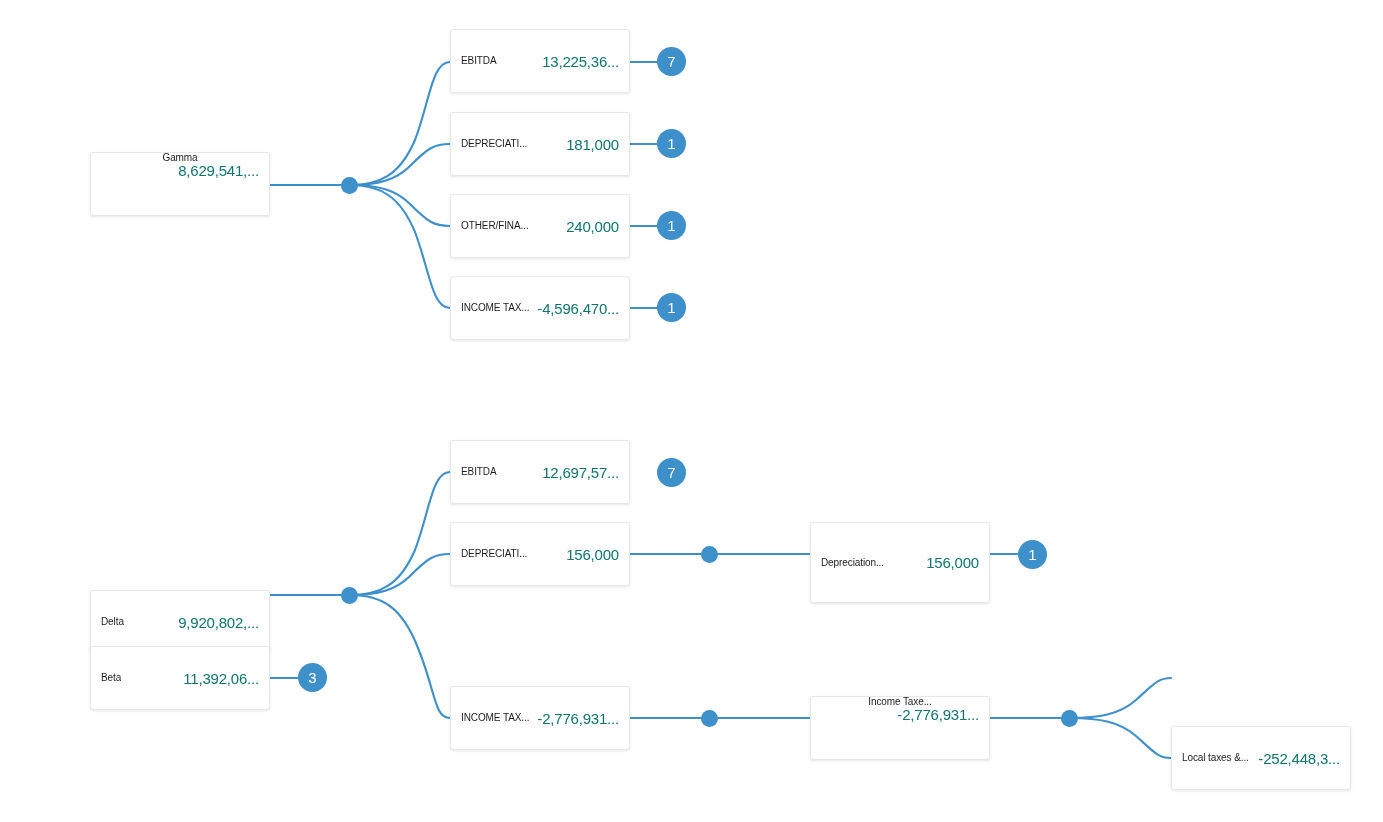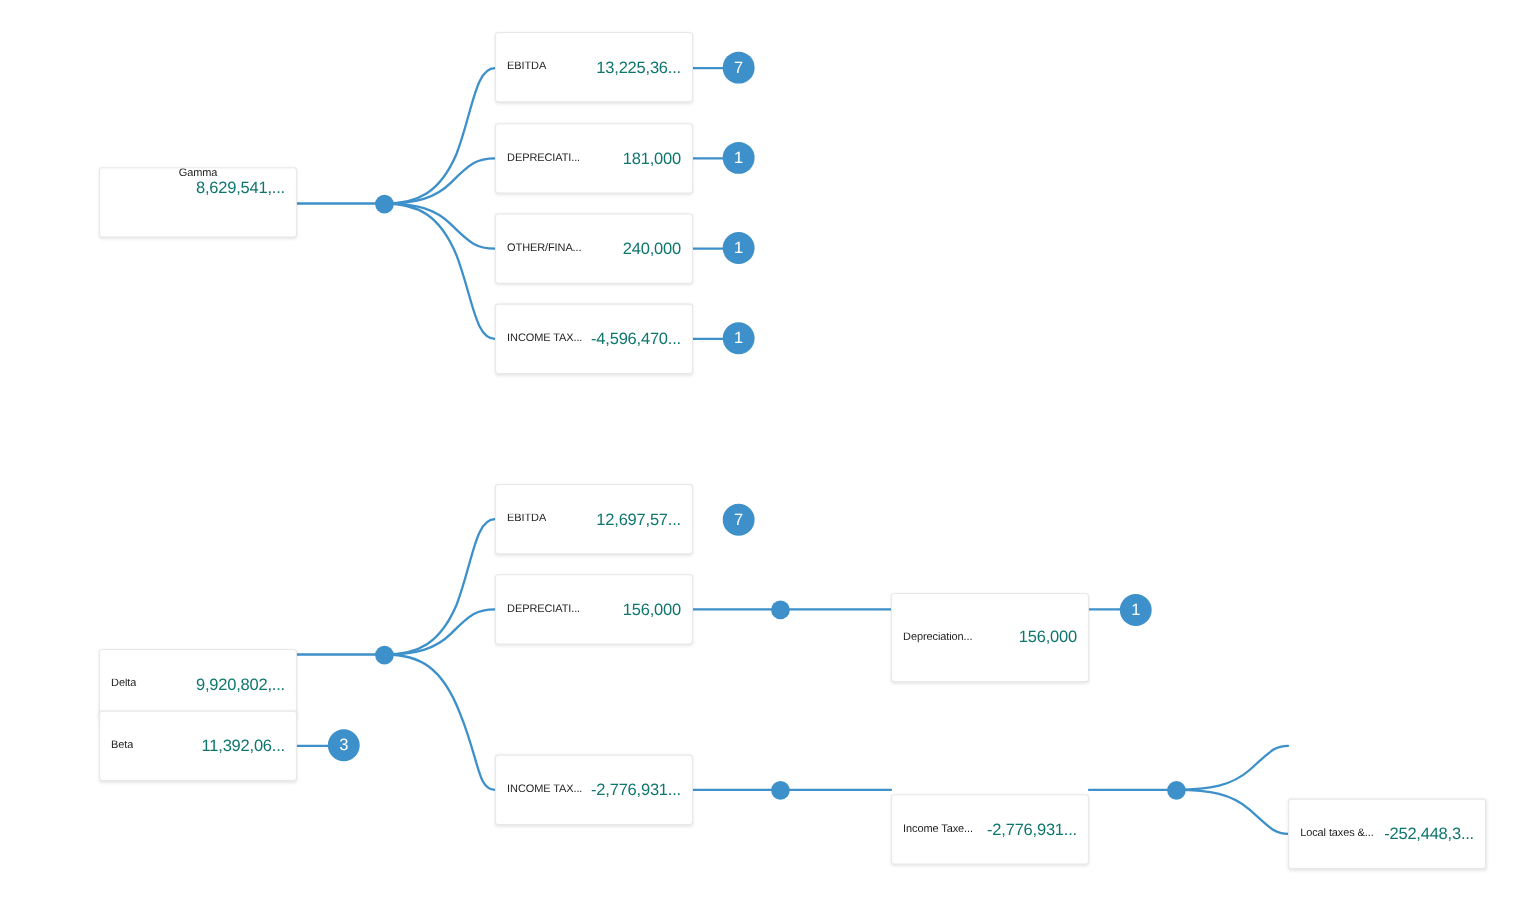--- a/index.html
+++ b/index.html
@@ -168,34 +168,34 @@
   </div>
   <div class="badge" style="left:657px; top:458px;">7</div>
 
   <div class="node" style="left:450px; top:522px; width:180px; height:64px;">
     <span class="label">DEPRECIATI...</span>
     <span class="value">156,000</span>
   </div>
 
   <div class="junction" style="left:701px; top:546px;"></div>
 
-  <div class="node" style="left:810px; top:522px; width:180px; height:81px;margin-top:17px;">
+  <div class="node" style="left:810px; top:522px; width:180px; height:81px;">
     <span class="label">Depreciation...</span>
     <span class="value">156,000</span>
   </div>
   <div class="badge" style="left:1018px; top:540px;">1</div>
 
   <div class="node" style="left:450px; top:686px; width:180px; height:64px;">
     <span class="label">INCOME TAX...</span>
     <span class="value">-2,776,931...</span>
   </div>
 
   <div class="junction" style="left:701px; top:710px;"></div>
 
-  <div class="node" style="left:810px; top:722px; width:180px; height:64px;">
+  <div class="node" style="left:810px; top:696px; width:180px; height:64px;flex-direction:column;">
     <span class="label">Income Taxe...</span>
     <span class="value">-2,776,931...</span>
   </div>
 
   <div class="junction" style="left:1061px; top:710px;"></div>
 
 
   <div class="node" style="left:1171px; top:726px; width:180px; height:64px;">
     <span class="label">Local taxes &amp;...</span>
     <span class="value">-252,448,3...</span>

